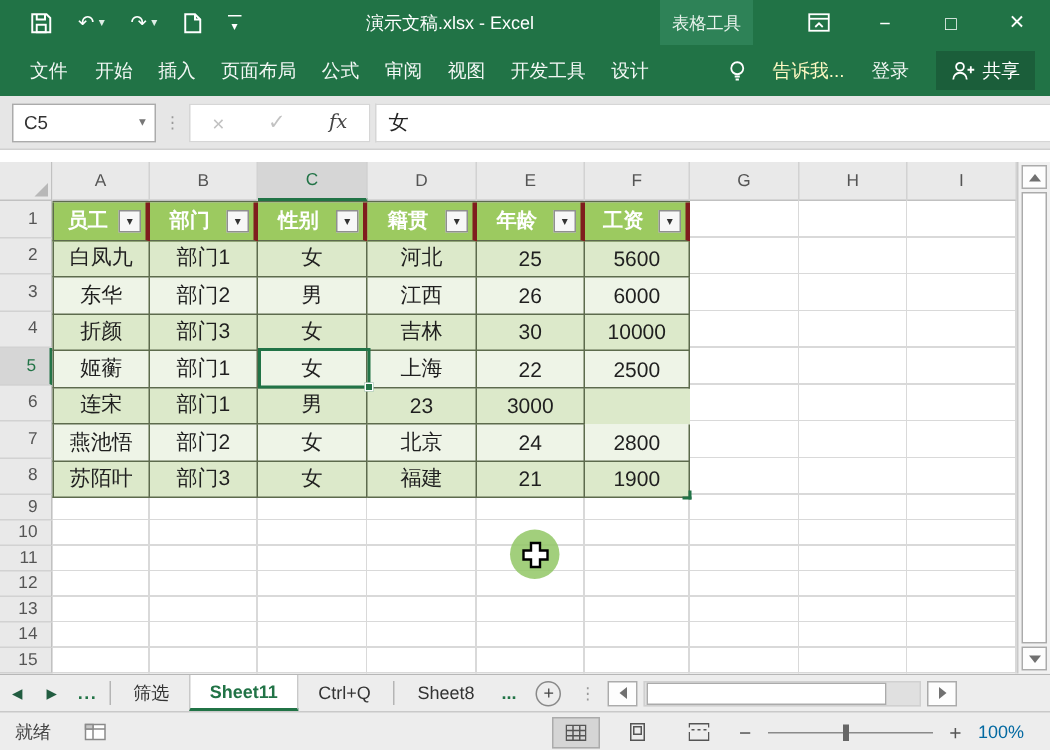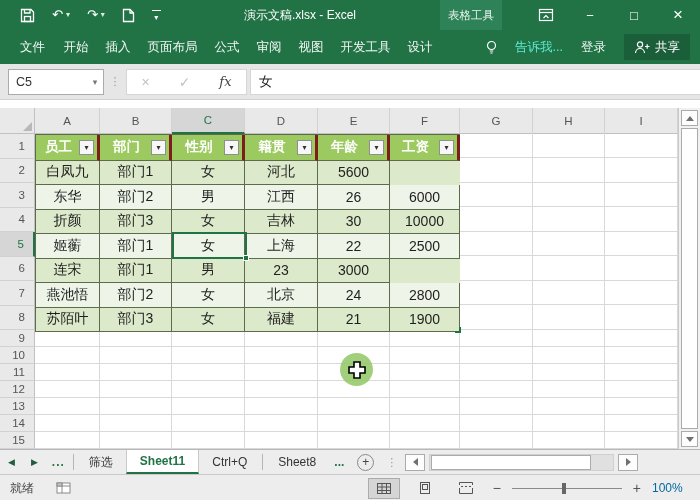--- a/index.html
+++ b/index.html
@@ -33,21 +33,21 @@
   .ribbon { position:relative; height:34px; background:#217346; display:flex; align-items:stretch;
             padding-left:10px; }
   .tabs { display:flex; }
   .rtab { display:flex; align-items:center; padding:0 8.5px; font-size:12.5px;
           color:#f2f7f4; white-space:nowrap; }
   .tabs .rtab:nth-of-type(1) { padding:0 10px; }
   .tabs .rtab:nth-of-type(10) { position:absolute; left:442px; top:0; width:62px; height:34px;
           justify-content:center; background:#2e8257; }
   .ribbon-right { position:absolute; right:10px; top:0; height:34px; display:flex;
                   align-items:center; gap:18px; }
-  .tellme { display:flex; align-items:center; gap:17px; font-size:12.5px; color:#5eead4; }
+  .tellme { display:flex; align-items:center; gap:17px; font-size:12.5px; color:#fef9c3; }
   .signin { font-size:12.5px; color:#f2f7f4; }
   .share { display:flex; align-items:center; gap:5px; font-size:12.5px; color:#fff;
            background:#1b5e3a; height:26px; padding:0 10px; }
 
   
   .formula-bar { height:36px; background:#e6e6e6; display:flex; align-items:center;
                  border-bottom:1px solid #d0d0d0; }
   .name-box { width:96px; height:26px; margin-left:8px; background:#fff;
               border:1px solid #abababa1; border:1px solid #ababab; display:flex; align-items:center;
               font-size:12.5px; color:#333; padding-left:7px; }
@@ -372,20 +372,21 @@
             </span>
           </div>
         </div>
       <div class="t-body">
 
           <div class="t-row">
             <div class="td">白凤九</div>
             <div class="td">部门1</div>
             <div class="td">女</div>
             <div class="td">河北</div>
+            <div class="td">25</div>
             <div class="td">5600</div>
           </div>
 
           <div class="t-row">
             <div class="td">东华</div>
             <div class="td">部门2</div>
             <div class="td">男</div>
             <div class="td">江西</div>
             <div class="td">26</div>
             <div class="td">6000</div>

